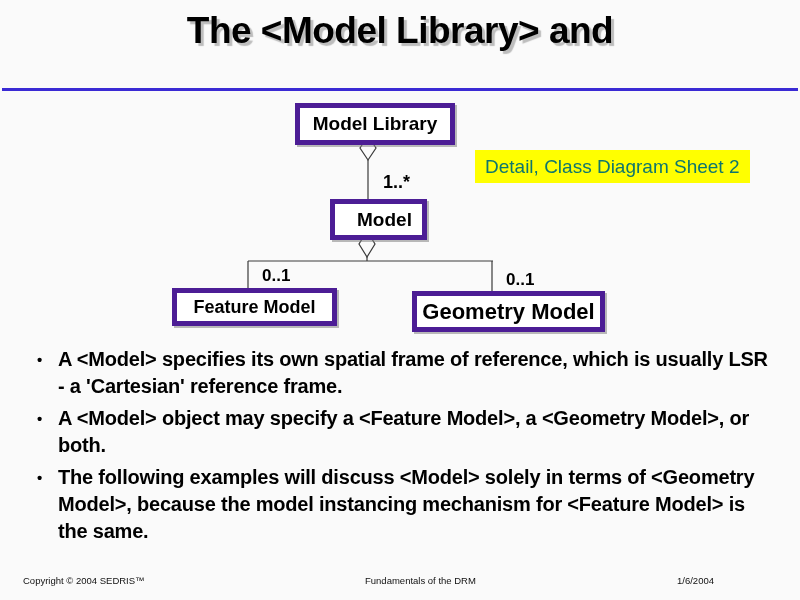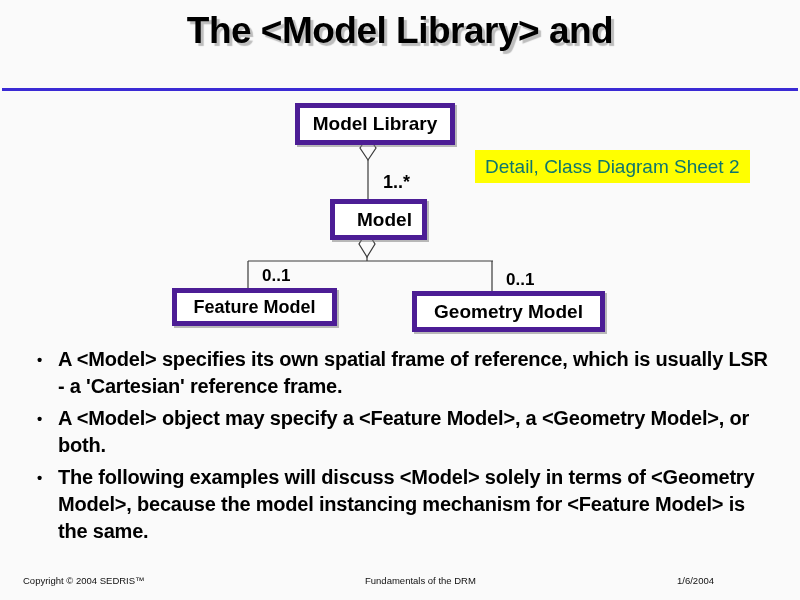--- a/index.html
+++ b/index.html
@@ -25,21 +25,21 @@
   .connectors{position:absolute;left:0;top:0;width:800px;height:600px;pointer-events:none;}
   .uml-box{
     position:absolute;background:#ffffff;border:5px solid #4c1d95;
     box-shadow:2px 2px 0 rgba(130,130,130,0.55);
     display:flex;align-items:center;justify-content:center;
     font-weight:bold;font-size:19px;white-space:nowrap;
   }
   .box-model-library{left:295px;top:103px;width:150px;height:32px;}
   .box-model{left:330px;top:199px;width:75px;height:31px;padding-left:12px;}
   .box-feature-model{left:172px;top:288px;width:155px;height:28px;font-size:18px;text-align:right;}
-  .box-geometry-model{left:412px;top:291px;width:183px;height:31px;font-size:19px;}
+  .box-geometry-model{left:412px;top:291px;width:183px;height:31px;font-size:22px;}
   .mult{
     position:absolute;font-weight:bold;font-size:18px;white-space:nowrap;
   }
   .mult-1{left:383px;top:172px;}
   .mult-2{left:262px;top:266px;font-size:17px;}
   .mult-3{left:506px;top:270px;font-size:17px;}
   .note{
     position:absolute;left:475px;top:150px;
     background:#ffff00;color:#0f766e;
     font-size:19px;line-height:27px;padding:3px 10px;white-space:nowrap;

